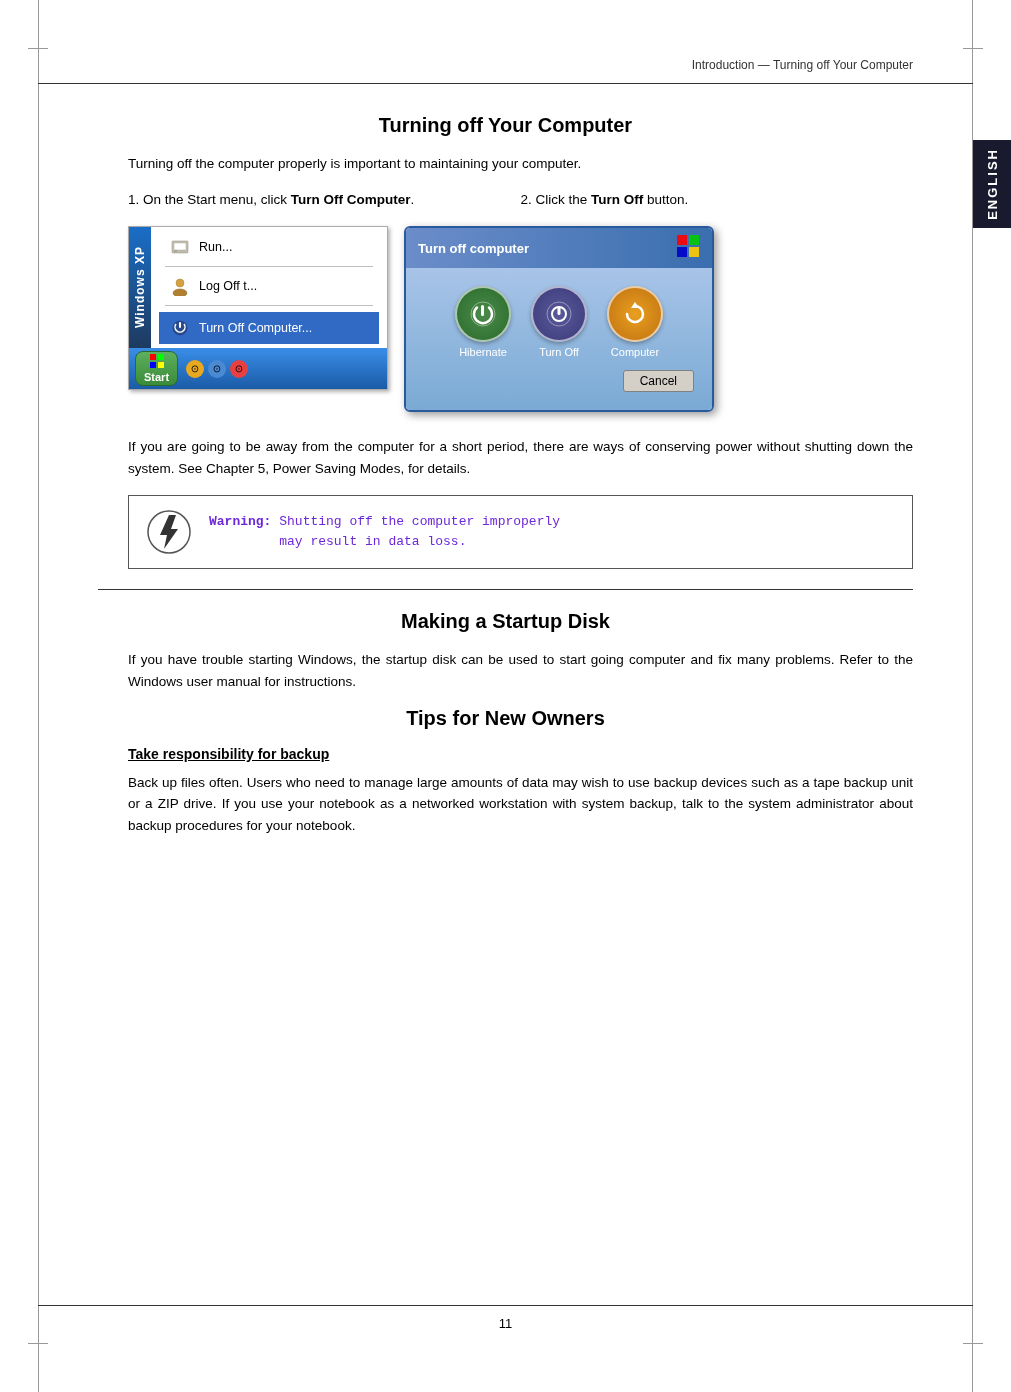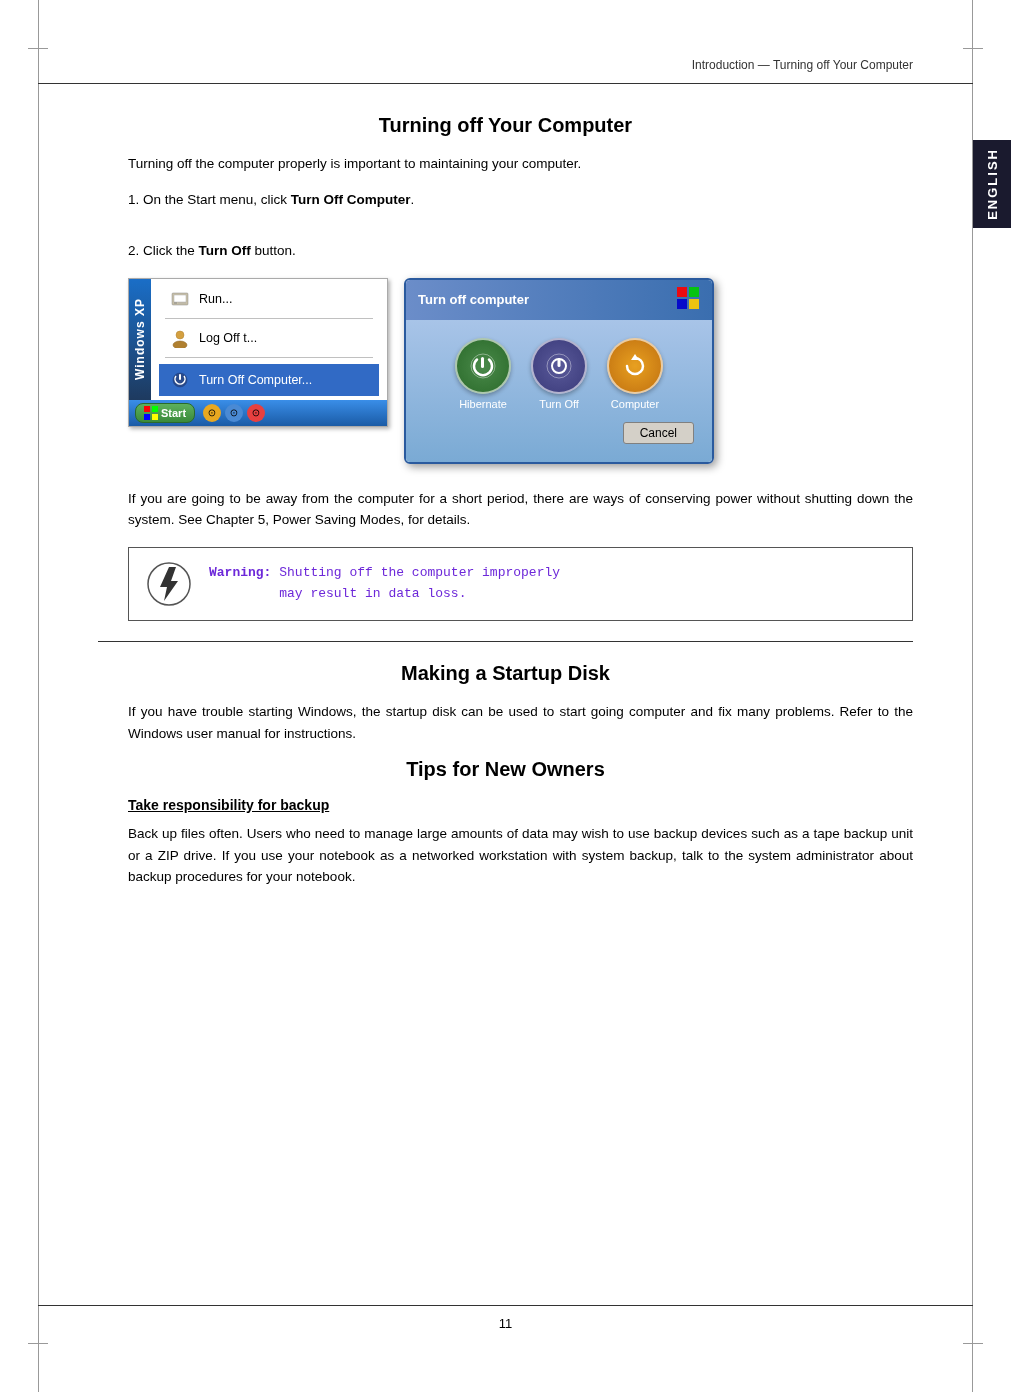--- a/index.html
+++ b/index.html
@@ -122,24 +122,22 @@
       font-size: 13.5px;
       line-height: 1.6;
       color: #000;
       text-align: justify;
       margin-bottom: 14px;
     }
 
     
     .steps-row {
       display: flex;
-      gap: 30px;
       margin-bottom: 16px;
       align-items: flex-start;
-      flex-direction: column;
     }
     .step-text {
       font-size: 13.5px;
       line-height: 1.6;
       color: #000;
       flex: 1;
     }
     .step-text strong {
       font-weight: bold;
     }
@@ -223,20 +221,21 @@
       background: linear-gradient(to bottom, #5db05d, #3a8a3a);
       border: 1px solid #2a6a2a;
       border-radius: 8px;
       color: white;
       font-size: 11px;
       font-weight: bold;
       padding: 2px 8px;
       display: flex;
       align-items: center;
       gap: 3px;
+      flex-direction: column;
     }
     .xp-taskbar-icons {
       display: flex;
       gap: 4px;
       margin-left: 4px;
     }
     .xp-taskbar-icon {
       width: 18px;
       height: 18px;
       border-radius: 50%;

